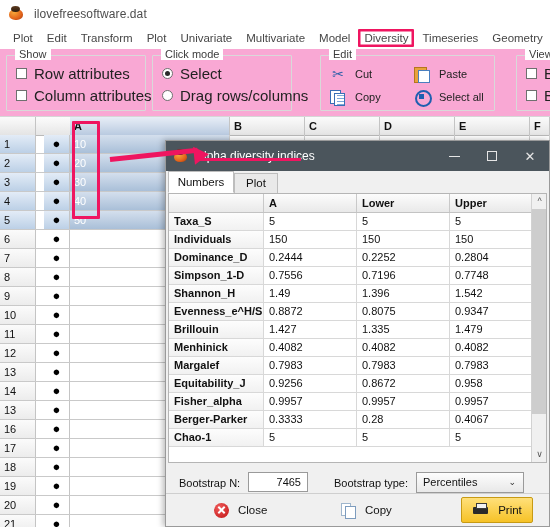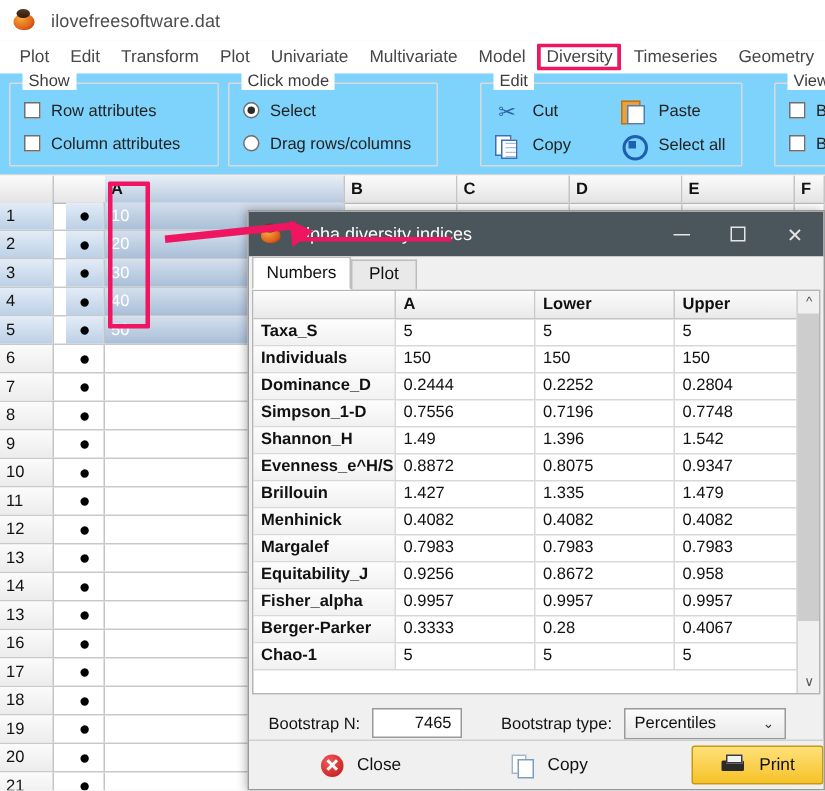--- a/index.html
+++ b/index.html
@@ -39,41 +39,41 @@
     color:#464646;
     box-shadow:0 0 0 2.5px #ef1560 inset;
     border-radius:1px;
     padding:2px 6px;
     margin:0 1px;
   }
 
   
   .ribbon{
     position:absolute;left:0;top:49px;width:550px;height:68px;
-    background:#7dd3fc;border-bottom:1px solid #d6d6d6;box-sizing:border-box;
+    background:#f9a8d4;border-bottom:1px solid #d6d6d6;box-sizing:border-box;
   }
   .group{
     position:absolute;top:6px;height:56px;
     border:1px solid #d9d9d9;border-radius:1px;box-sizing:border-box;
   }
   .group-legend{
     position:absolute;top:-8px;left:8px;background:#ffffff;padding:0 4px;
     font-size:11px;color:#3c3c3c;
   }
   .g-show{left:6px;width:140px;}
   .g-click{left:152px;width:140px;}
   .g-edit{left:320px;width:175px;}
   .g-view{left:516px;width:90px;}
 
   .ck-row{position:absolute;left:9px;display:flex;align-items:center;height:15px;}
   .ck-box{
     width:11px;height:11px;border:1px solid #6f6f6f;background:#fff;margin-right:7px;
     box-sizing:border-box;flex:0 0 auto;
   }
-  .ck-label{font-size:11px;color:#222;white-space:nowrap;}
+  .ck-label{font-size:15px;color:#222;white-space:nowrap;}
   .rb-row{position:absolute;left:9px;display:flex;align-items:center;height:15px;}
   .rb{
     width:11px;height:11px;border:1px solid #6f6f6f;border-radius:50%;background:#fff;
     margin-right:7px;box-sizing:border-box;position:relative;flex:0 0 auto;
   }
   .rb.sel:after{
     content:"";position:absolute;left:2px;top:2px;width:5px;height:5px;border-radius:50%;background:#2b2b2b;
   }
 
   .ed-item{position:absolute;display:flex;align-items:center;height:20px;}
@@ -710,21 +710,21 @@
 
     <div class="dlg-footer">
       <div class="fbtn" style="left:48px;">
         <span class="ic-close"></span>
         <span class="lbl">Close</span>
       </div>
       <div class="fbtn" style="left:175px;">
         <span class="ic-copy2"></span>
         <span class="lbl">Copy</span>
       </div>
-      <div class="print-btn" style="left:295px;width:88px;">
+      <div class="print-btn" style="left:295px;width:72px;">
         <span class="ic-print"></span>
         <span class="lbl">Print</span>
       </div>
     </div>
   </div>
 
   <div class="ann-box" style="left:72px;top:121px;width:28px;height:98px;"></div>
   <div class="ann-arrow" style="left:110px;top:148px;width:105px;height:18px;">
     <span class="shaft" style="left:0;top:9px;width:88px;transform:rotate(-6deg);"></span>
     <span class="head" style="left:84px;top:-2px;transform:rotate(-6deg);"></span>

